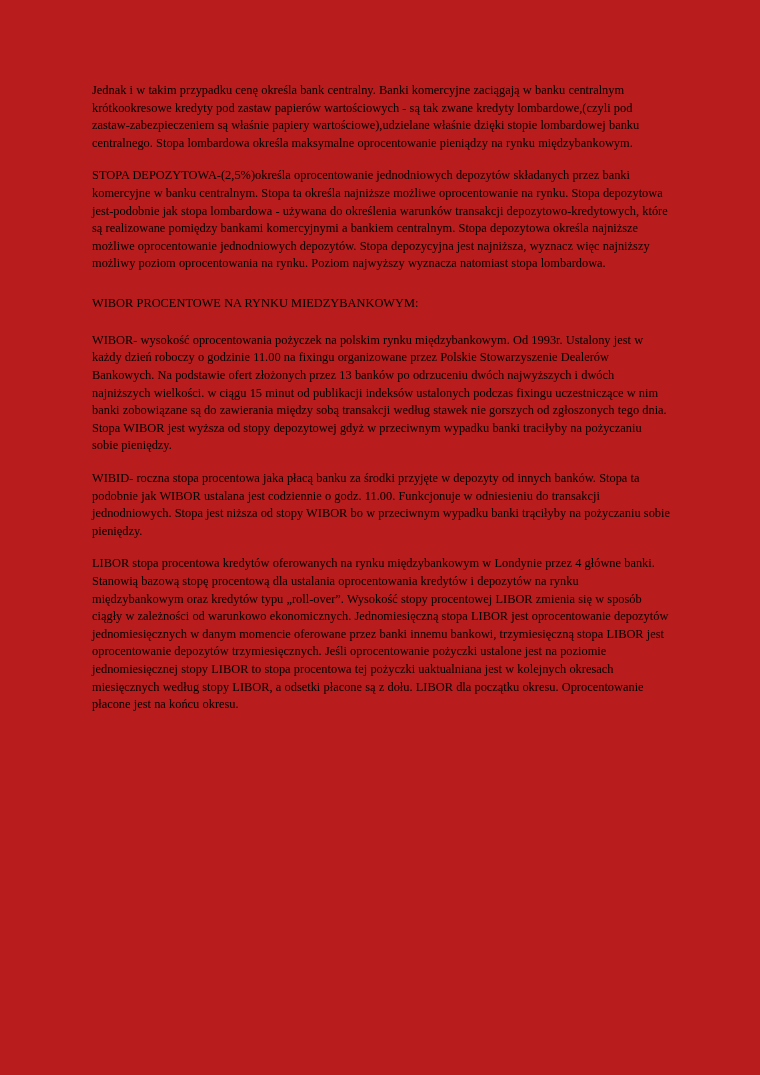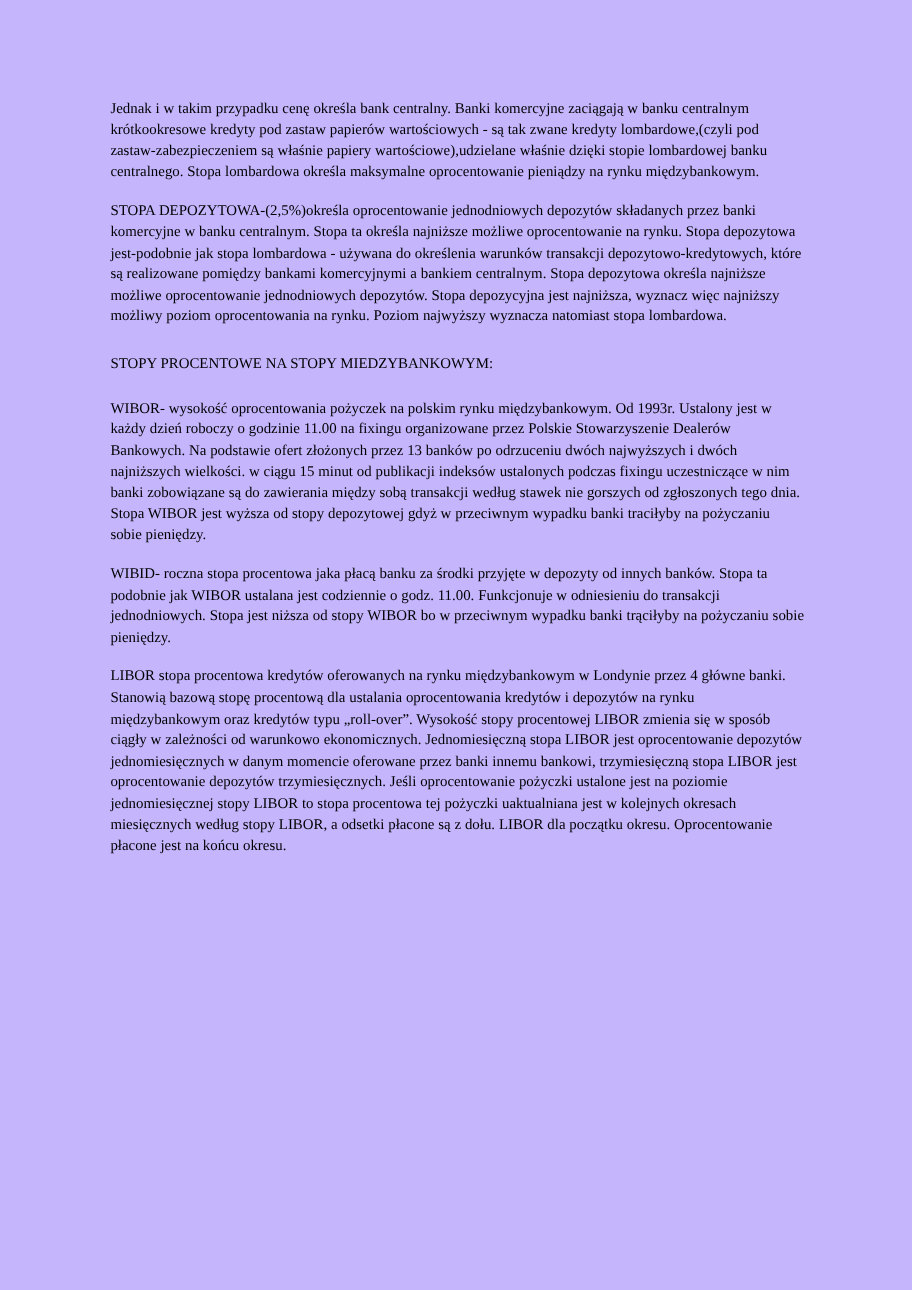--- a/index.html
+++ b/index.html
@@ -10,21 +10,21 @@
   body {
     width: 760px;
     height: 1075px;
     font-family: "Liberation Serif", "DejaVu Serif", serif;
     color: #000000;
   }
   .page {
     position: relative;
     width: 760px;
     height: 1075px;
-    background: #c4b5fd;
+    background: #b91c1c;
     box-sizing: border-box;
     padding: 82px 90px 0 92px;
   }
   .doc-body {
     font-size: 12.4px;
     line-height: 1.42;
     text-align: left;
   }
   .para {
     margin: 0 0 15px 0;
@@ -39,18 +39,18 @@
     margin-bottom: 0;
   }
 </style>
 </head>
 <body>
 
 <div class="page">
   <div class="doc-body">
     <p class="para">Jednak i w takim przypadku cenę określa bank centralny. Banki komercyjne zaciągają w banku centralnym krótkookresowe kredyty pod zastaw papierów wartościowych - są tak zwane kredyty lombardowe,(czyli pod zastaw-zabezpieczeniem są właśnie papiery wartościowe),udzielane właśnie dzięki stopie lombardowej banku centralnego. Stopa lombardowa określa maksymalne oprocentowanie pieniądzy na rynku międzybankowym.</p>
     <p class="para">STOPA DEPOZYTOWA-(2,5%)określa oprocentowanie jednodniowych depozytów składanych przez banki komercyjne w banku centralnym. Stopa ta określa najniższe możliwe oprocentowanie na rynku. Stopa depozytowa jest-podobnie jak stopa lombardowa - używana do określenia warunków transakcji depozytowo-kredytowych, które są realizowane pomiędzy bankami komercyjnymi a bankiem centralnym. Stopa depozytowa określa najniższe możliwe oprocentowanie jednodniowych  depozytów.  Stopa depozycyjna jest najniższa, wyznacz więc najniższy możliwy poziom oprocentowania na rynku. Poziom najwyższy wyznacza natomiast stopa lombardowa.</p>
-    <p class="para heading">STOPY PROCENTOWE NA STOPY MIEDZYBANKOWYM:</p>
+    <p class="para heading">WIBOR PROCENTOWE NA RYNKU MIEDZYBANKOWYM:</p>
     <p class="para">WIBOR- wysokość oprocentowania pożyczek na polskim rynku międzybankowym. Od 1993r. Ustalony jest w każdy dzień roboczy o godzinie 11.00 na fixingu organizowane przez Polskie Stowarzyszenie Dealerów Bankowych. Na podstawie ofert złożonych przez 13 banków po odrzuceniu dwóch najwyższych i dwóch najniższych wielkości. w ciągu 15 minut od publikacji indeksów ustalonych podczas fixingu uczestniczące w nim banki zobowiązane są do zawierania między sobą transakcji według stawek nie gorszych od zgłoszonych tego dnia. Stopa WIBOR jest wyższa od stopy depozytowej gdyż w przeciwnym wypadku banki traciłyby na pożyczaniu sobie pieniędzy.</p>
     <p class="para">WIBID- roczna stopa procentowa jaka płacą banku za środki przyjęte w depozyty od innych banków. Stopa ta podobnie jak WIBOR ustalana jest codziennie o godz. 11.00. Funkcjonuje w odniesieniu do transakcji jednodniowych. Stopa jest niższa od stopy WIBOR bo w przeciwnym wypadku banki trąciłyby na pożyczaniu sobie pieniędzy.</p>
     <p class="para tight">LIBOR stopa procentowa kredytów oferowanych na rynku międzybankowym w Londynie przez 4 główne banki. Stanowią bazową stopę procentową dla ustalania oprocentowania kredytów i depozytów na rynku międzybankowym oraz kredytów typu „roll-over”. Wysokość stopy procentowej LIBOR zmienia się w sposób ciągły w zależności od warunkowo ekonomicznych. Jednomiesięczną stopa LIBOR jest oprocentowanie depozytów jednomiesięcznych w danym momencie oferowane przez banki innemu bankowi, trzymiesięczną stopa LIBOR jest oprocentowanie depozytów trzymiesięcznych. Jeśli oprocentowanie pożyczki ustalone jest na poziomie jednomiesięcznej stopy LIBOR to stopa procentowa tej pożyczki uaktualniana jest w kolejnych okresach miesięcznych według stopy LIBOR, a odsetki płacone są z dołu. LIBOR dla początku okresu. Oprocentowanie płacone jest na końcu okresu.</p>
   </div>
 </div>
 
 </body></html>

